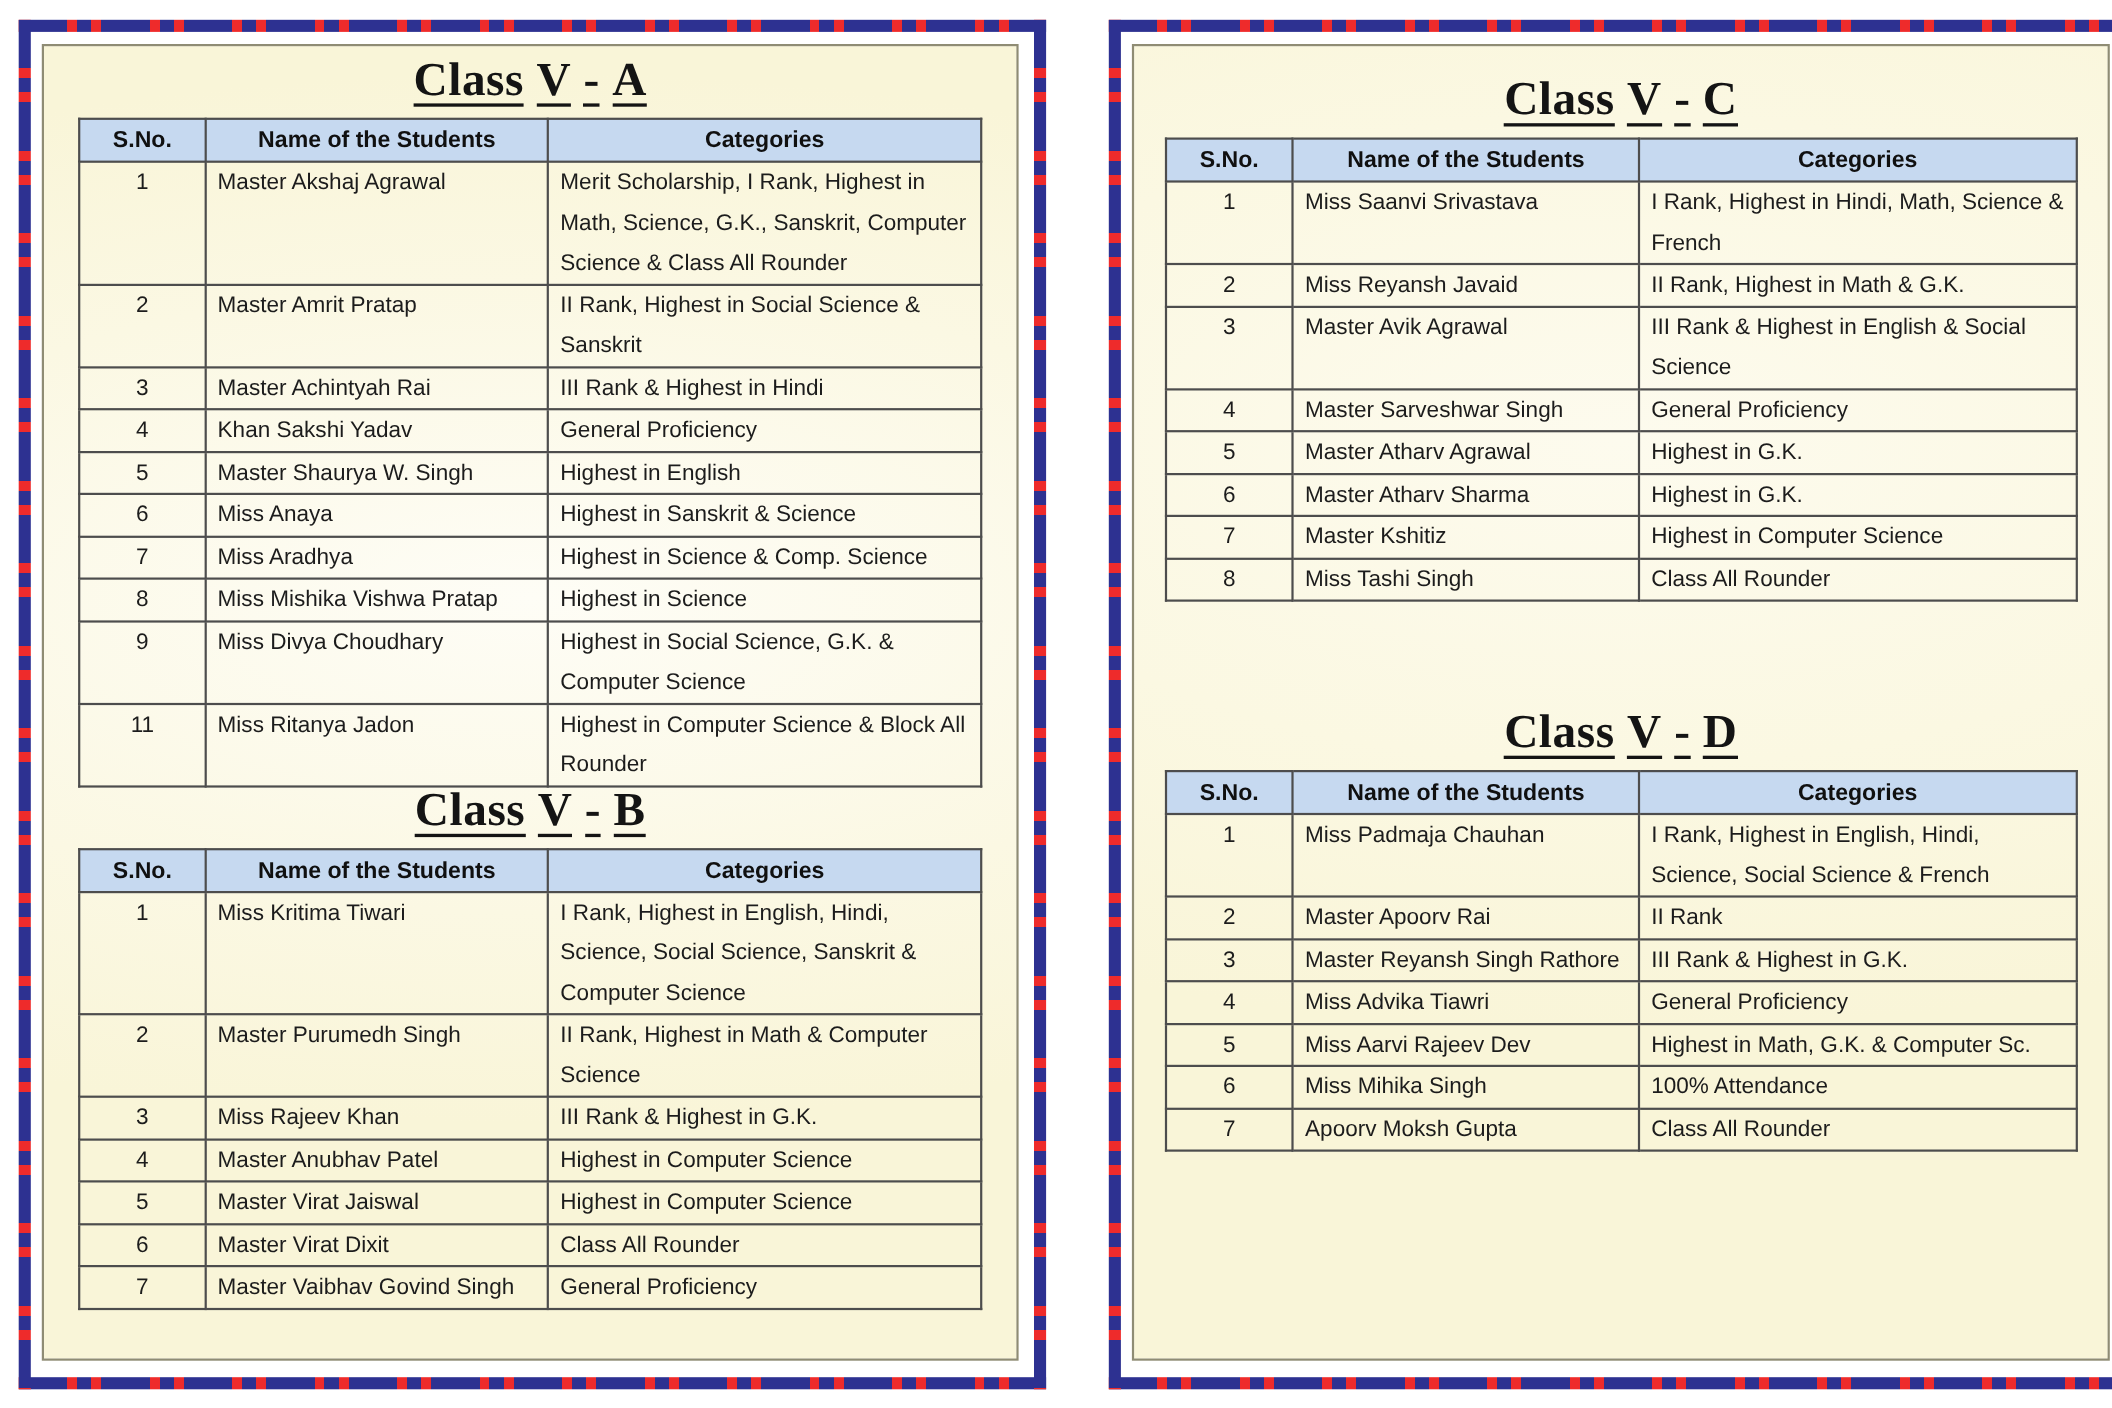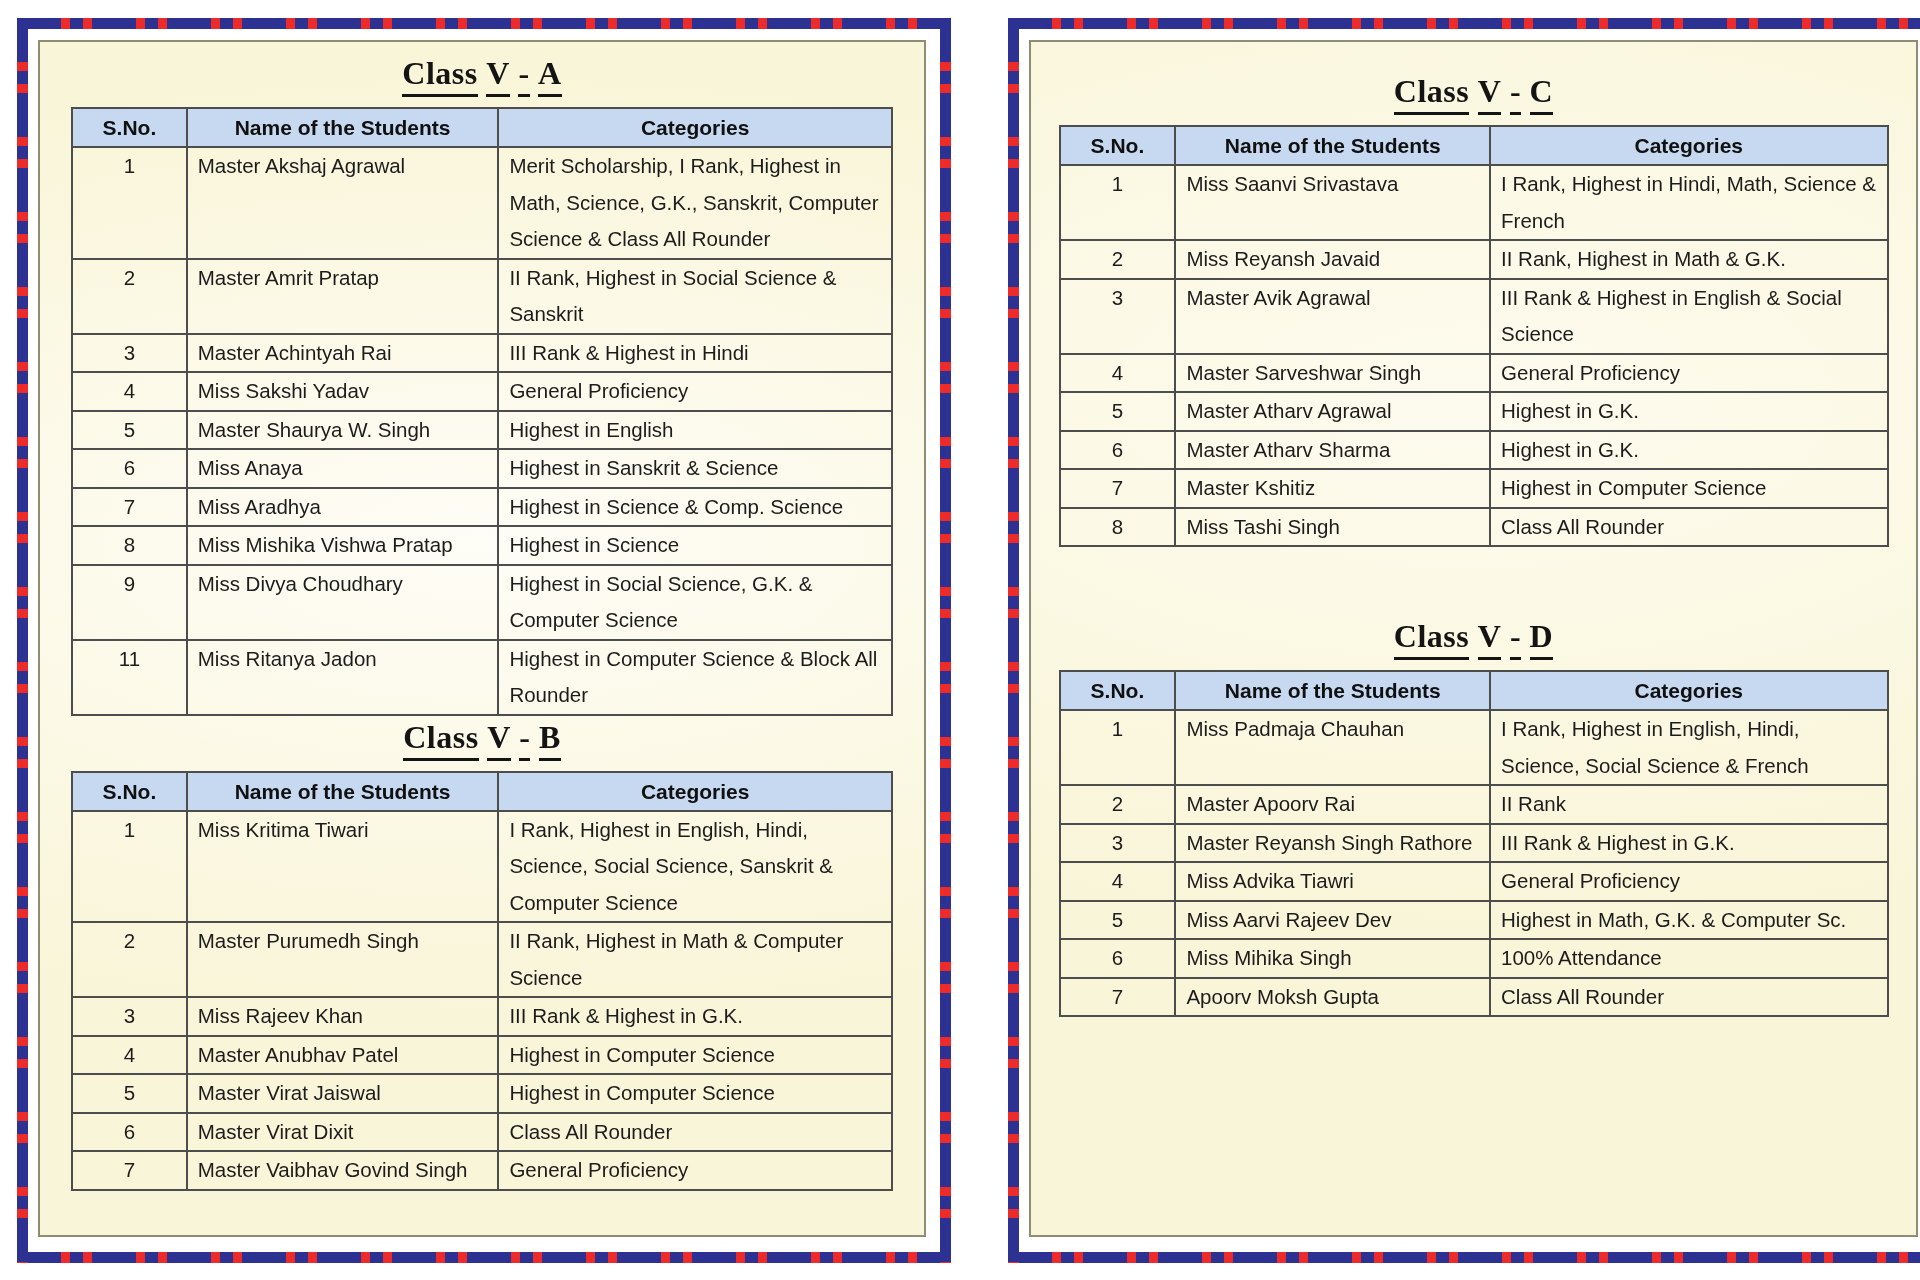--- a/index.html
+++ b/index.html
@@ -58,33 +58,33 @@
       #fdfbee 0%, #fbf8e2 55%, #f9f5d8 100%);
   }
 
   .panel-content{width:100%;height:100%;}
   #sheet-left .panel-content{padding-top:10px;}
   #sheet-right .panel-content{padding-top:28px;}
 
   .section-title{
     font-family:"Liberation Serif", serif;
     font-weight:bold;
-    font-size:32px;
+    font-size:43px;
     line-height:42px;
     text-align:center;
     color:var(--title-ink);
     margin:0 0 10px 0;
     letter-spacing:0.5px;
   }
   .section-title .w{
     display:inline-block;
     border-bottom:3px solid var(--title-ink);
   }
   #sheet-left .section + .section .section-title{}
-  #sheet-right .section + .section .section-title{margin-top:68px;font-family:Liberation Serif, serif;}
+  #sheet-right .section + .section .section-title{margin-top:98px;font-family:Liberation Serif, serif;}
 
   table.students{
     border-collapse:collapse;
     table-layout:fixed;
     margin:0 auto;
     background:transparent;
     font-size:20.5px;
   }
   #sheet-left table.students{width:822px;}
   #sheet-right table.students{width:830px;}
@@ -152,21 +152,21 @@
   </tr>
 
   <tr>
     <td class="sno">3</td>
     <td class="name">Master Achintyah Rai</td>
     <td class="cat">III Rank &amp; Highest in Hindi</td>
   </tr>
 
   <tr>
     <td class="sno">4</td>
-    <td class="name">Miss Sakshi Yadav</td>
+    <td class="name">Khan Sakshi Yadav</td>
     <td class="cat">General Proficiency</td>
   </tr>
 
   <tr>
     <td class="sno">5</td>
     <td class="name">Master Shaurya W. Singh</td>
     <td class="cat">Highest in English</td>
   </tr>
 
   <tr>

